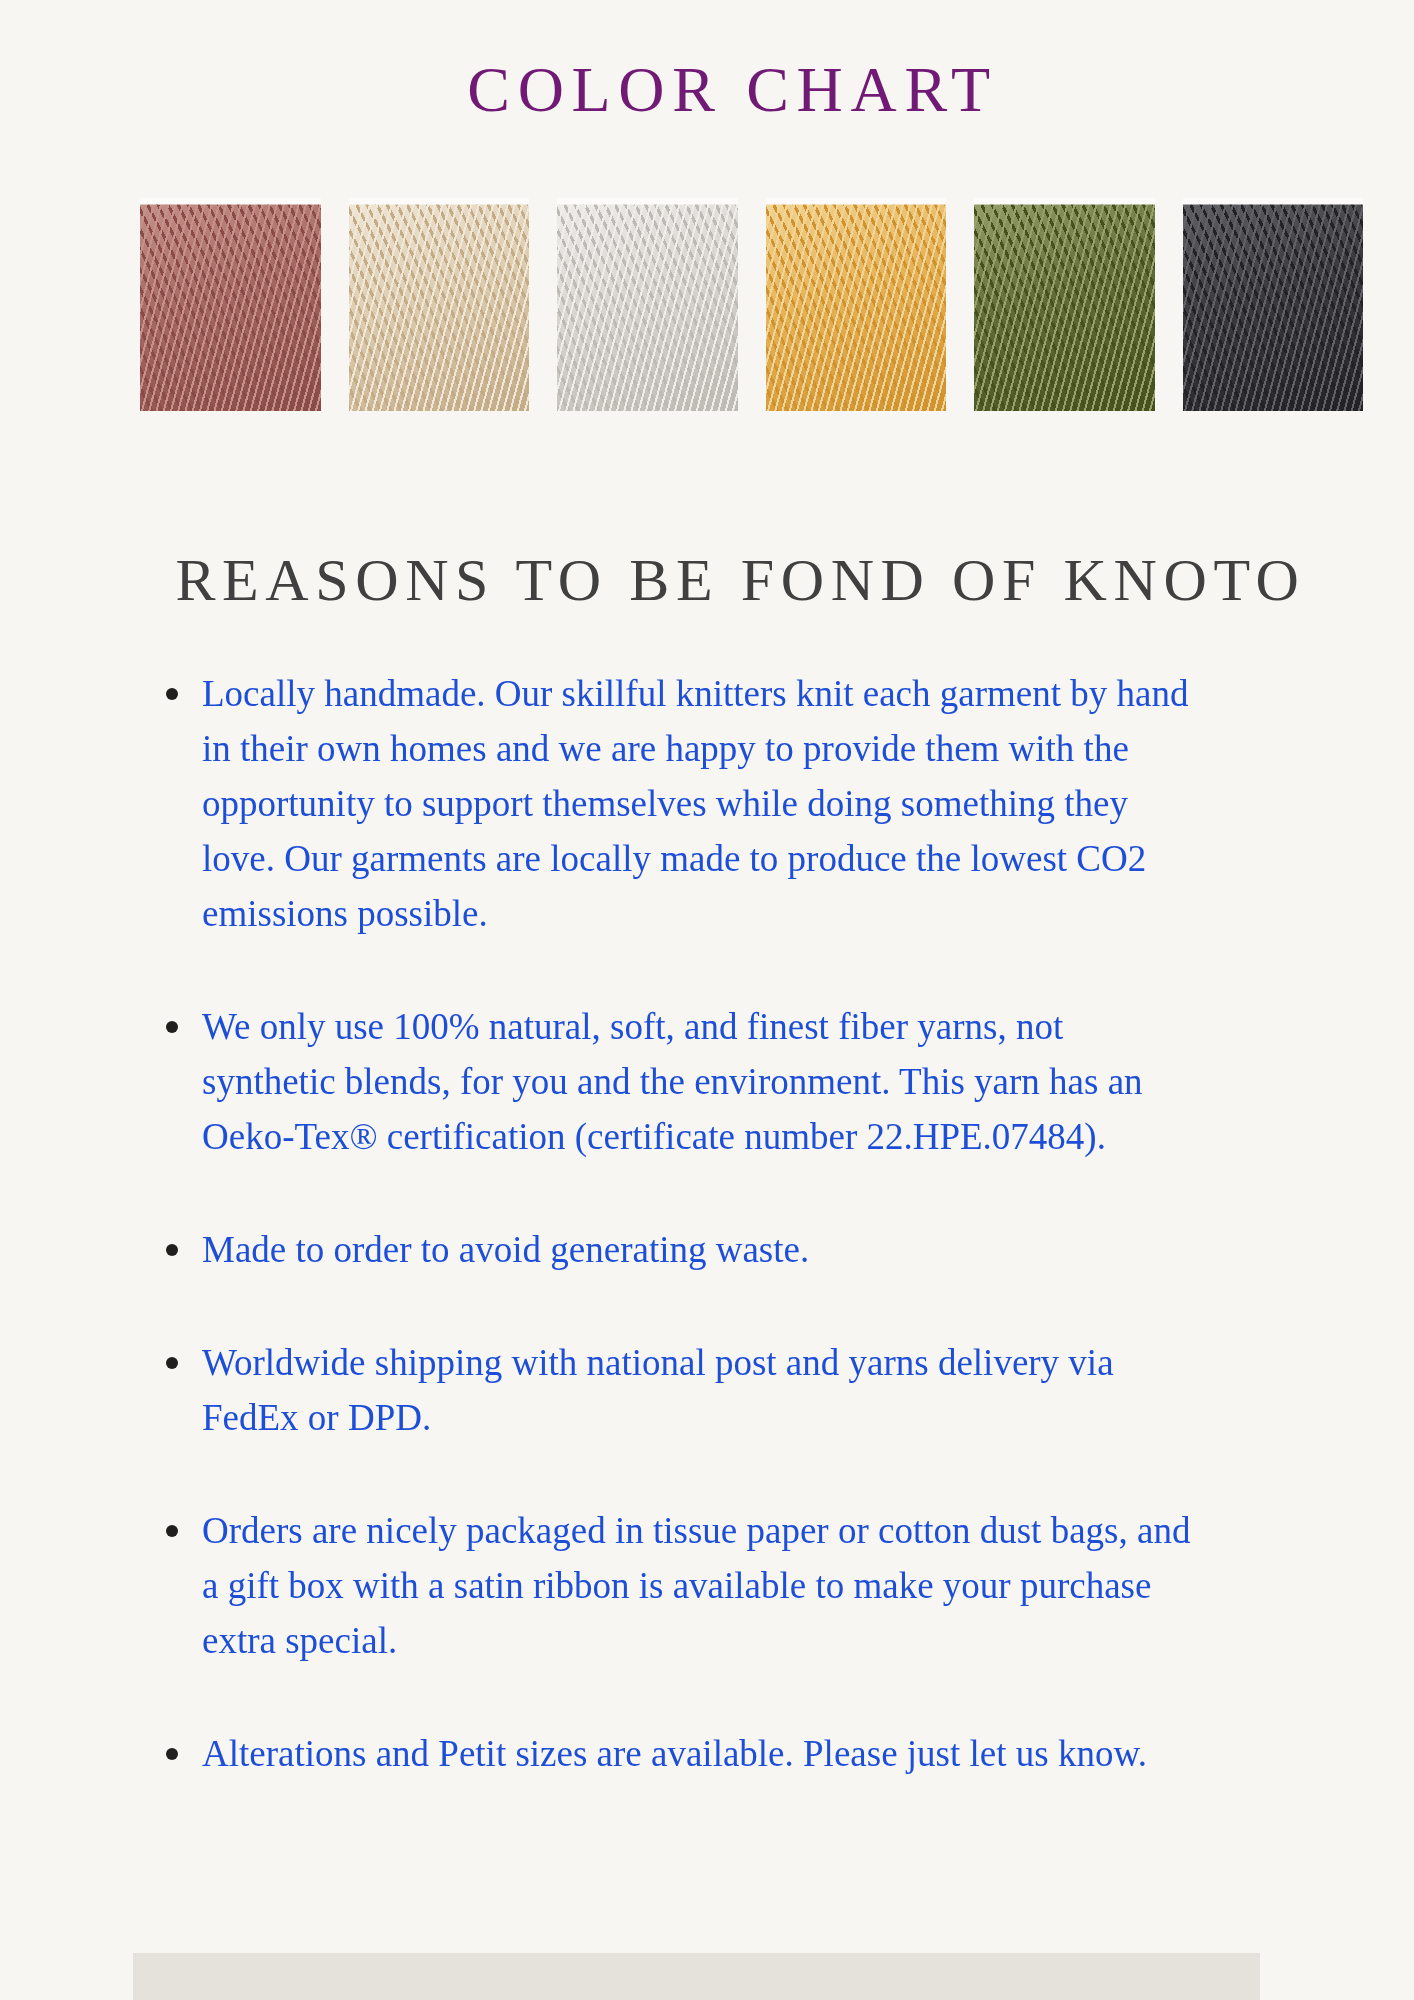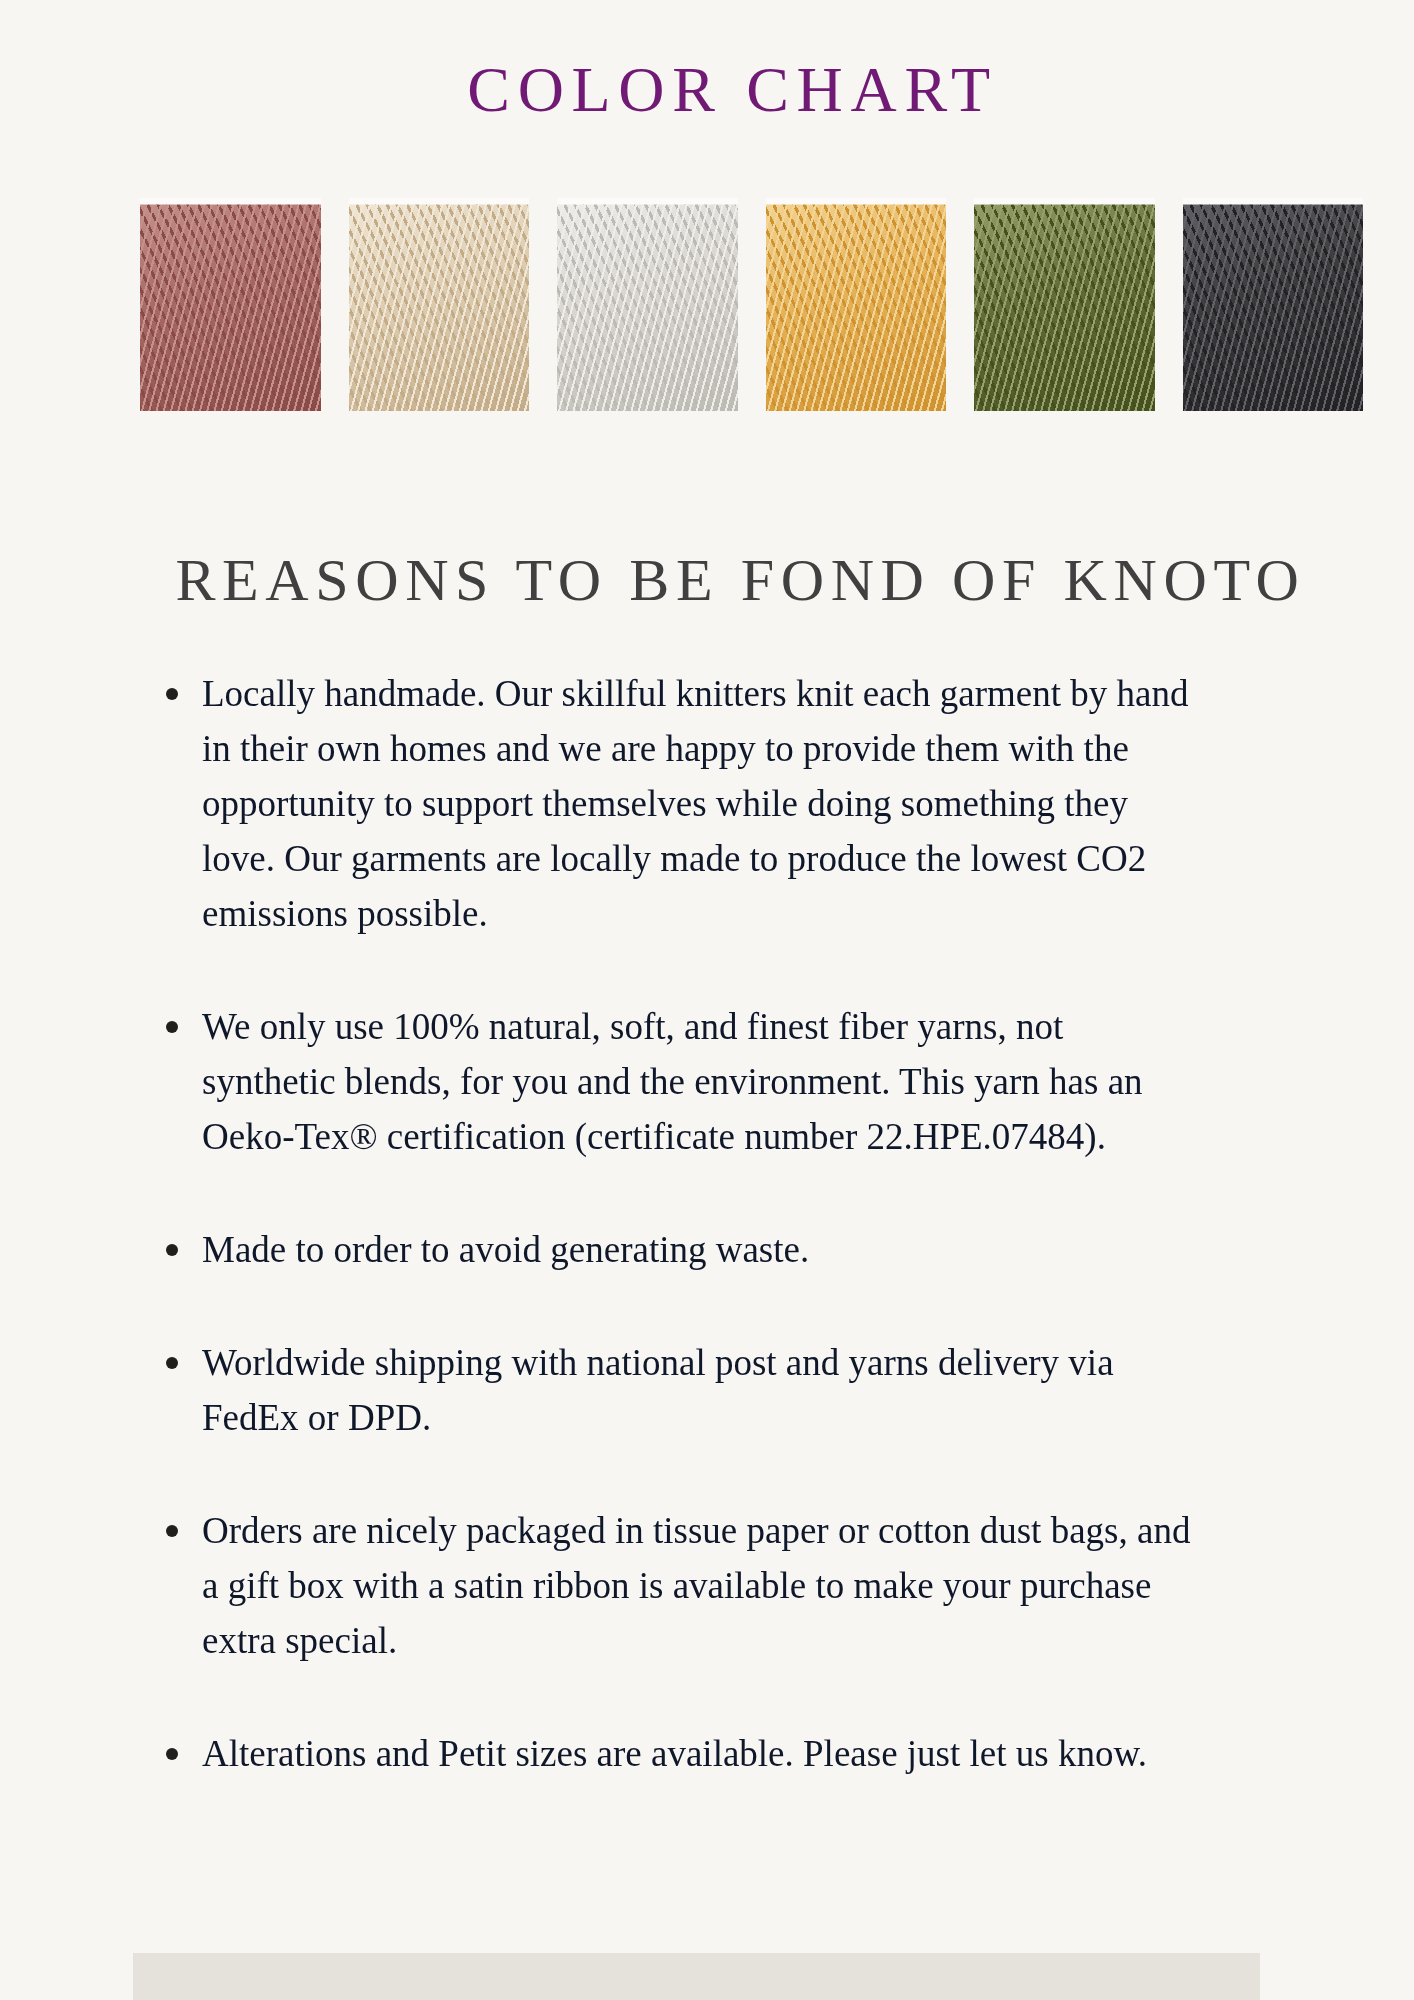--- a/index.html
+++ b/index.html
@@ -65,21 +65,21 @@
     padding: 0;
     list-style: none;
   }
   .reasons-list li {
     position: relative;
     padding-left: 62px;
     margin: 0;
     font-size: 37px;
     line-height: 55px;
     white-space: pre;
-    color: #0f172a;
+    color: #1d4ed8;
   }
   .reasons-list li + li {
     margin-top: 58px;
     font-family: Liberation Serif, serif;
   }
   .reasons-list li::before {
     content: "";
     position: absolute;
     left: 26px;
     top: 22px;

